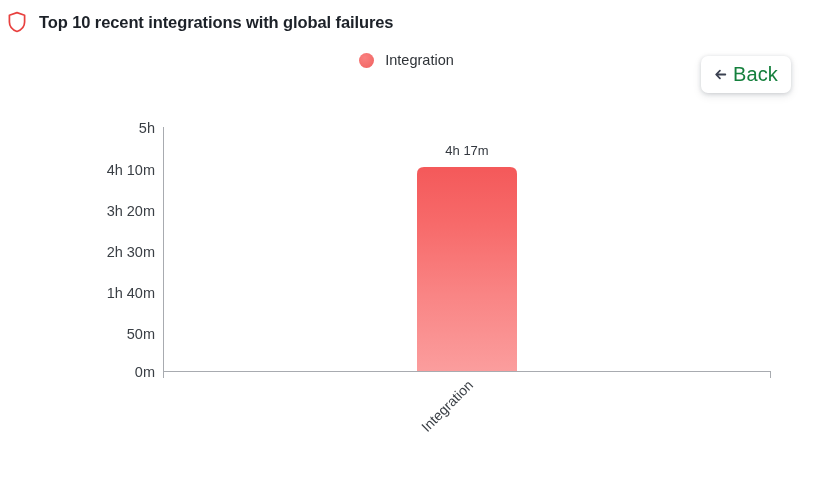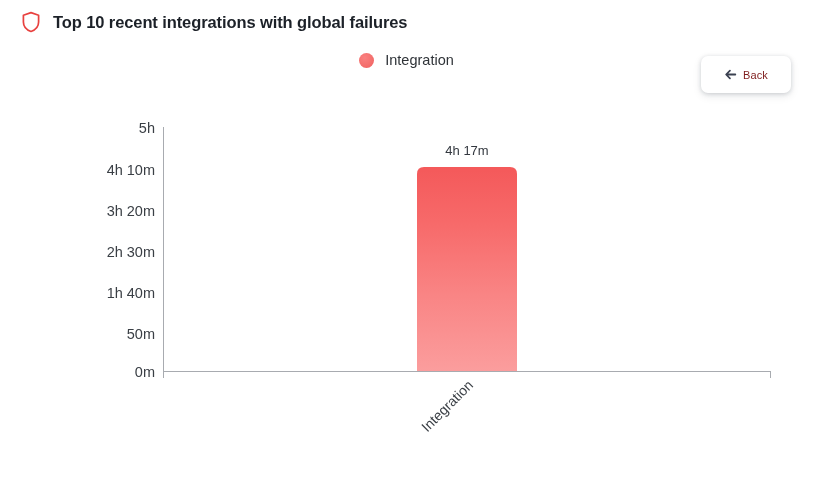--- a/index.html
+++ b/index.html
@@ -19,21 +19,21 @@
 
   
   .header {
     position: absolute;
     left: 0;
     top: 0;
     width: 813px;
     height: 44px;
     display: flex;
     align-items: center;
-    padding-left: 21px;
+    padding-left: 7px;
     box-sizing: border-box;
   }
   .shield-icon {
     width: 20px;
     height: 22px;
     flex: 0 0 auto;
     display: block;
   }
   .panel-title {
     margin-left: 12px;
@@ -90,22 +90,22 @@
     padding: 0;
     font-family: inherit;
   }
   .back-arrow-icon {
     width: 13px;
     height: 13px;
     display: block;
     margin-right: 6px;
   }
   .back-label {
-    font-size: 11px;
-    color: #7f1d1d;
+    font-size: 20px;
+    color: #15803d;
     letter-spacing: 0.1px;
   }
 
   
   .chart {
     position: absolute;
     left: 0;
     top: 0;
     width: 813px;
     height: 483px;

